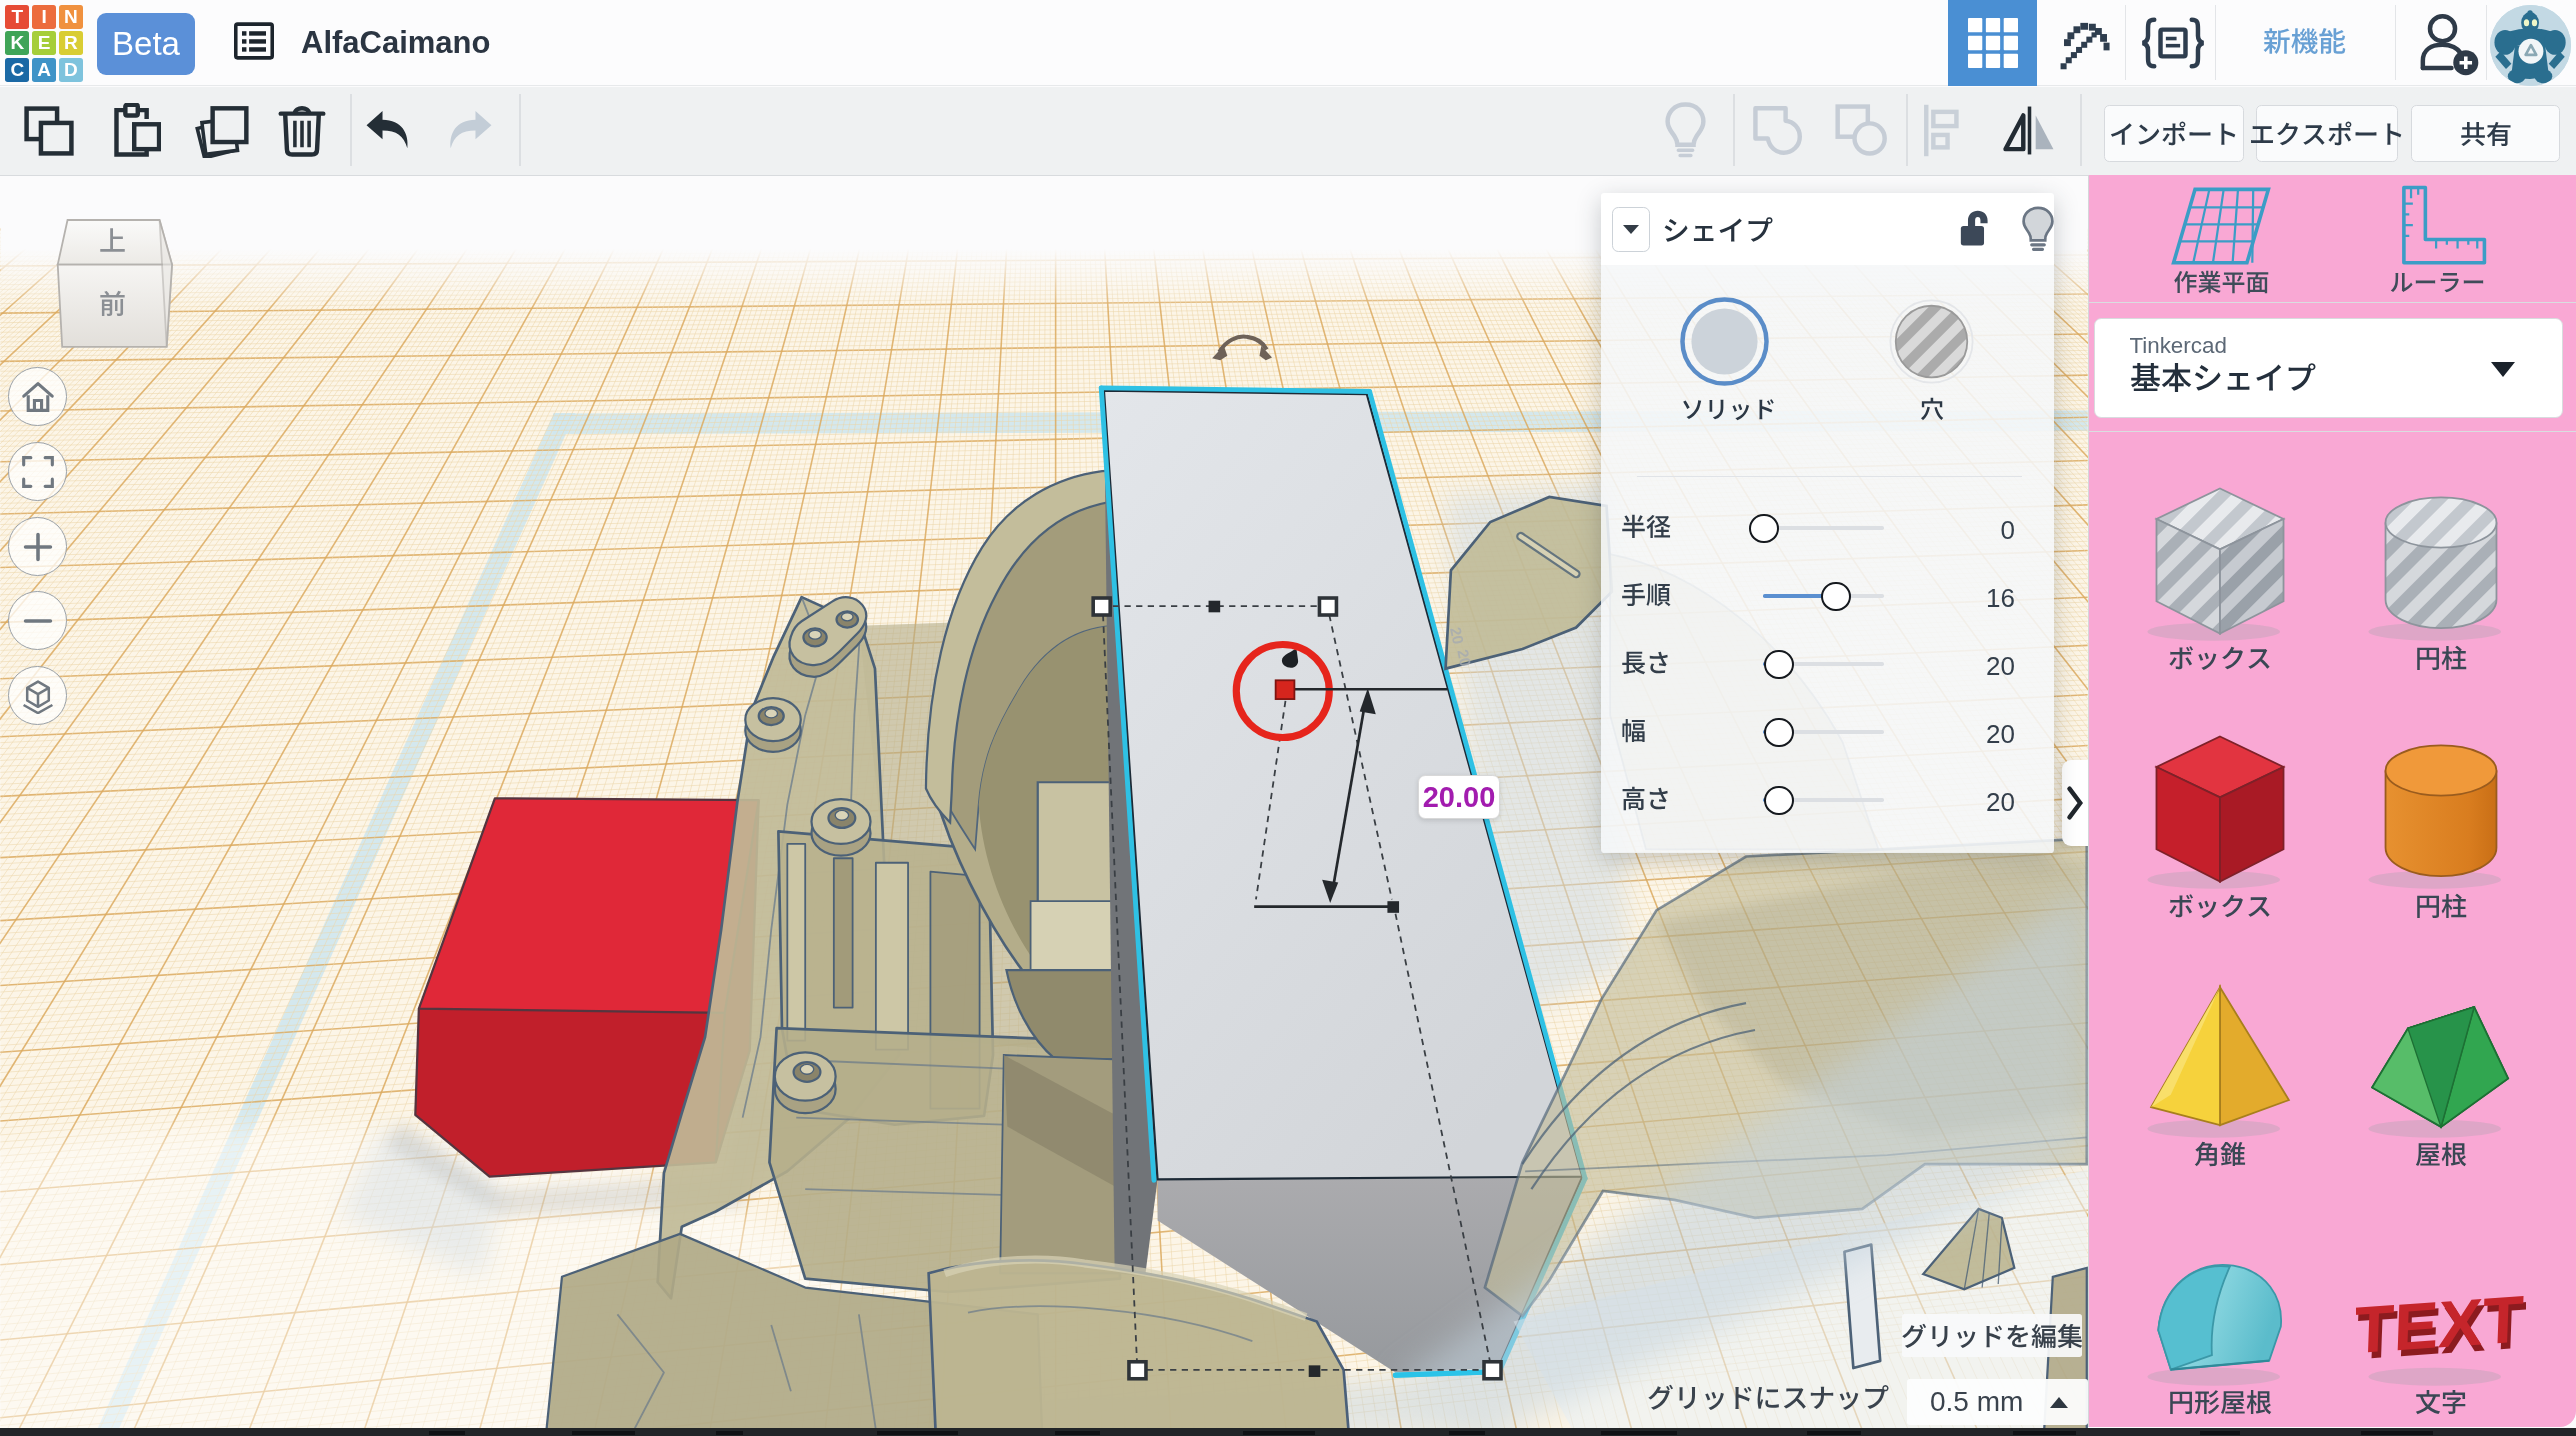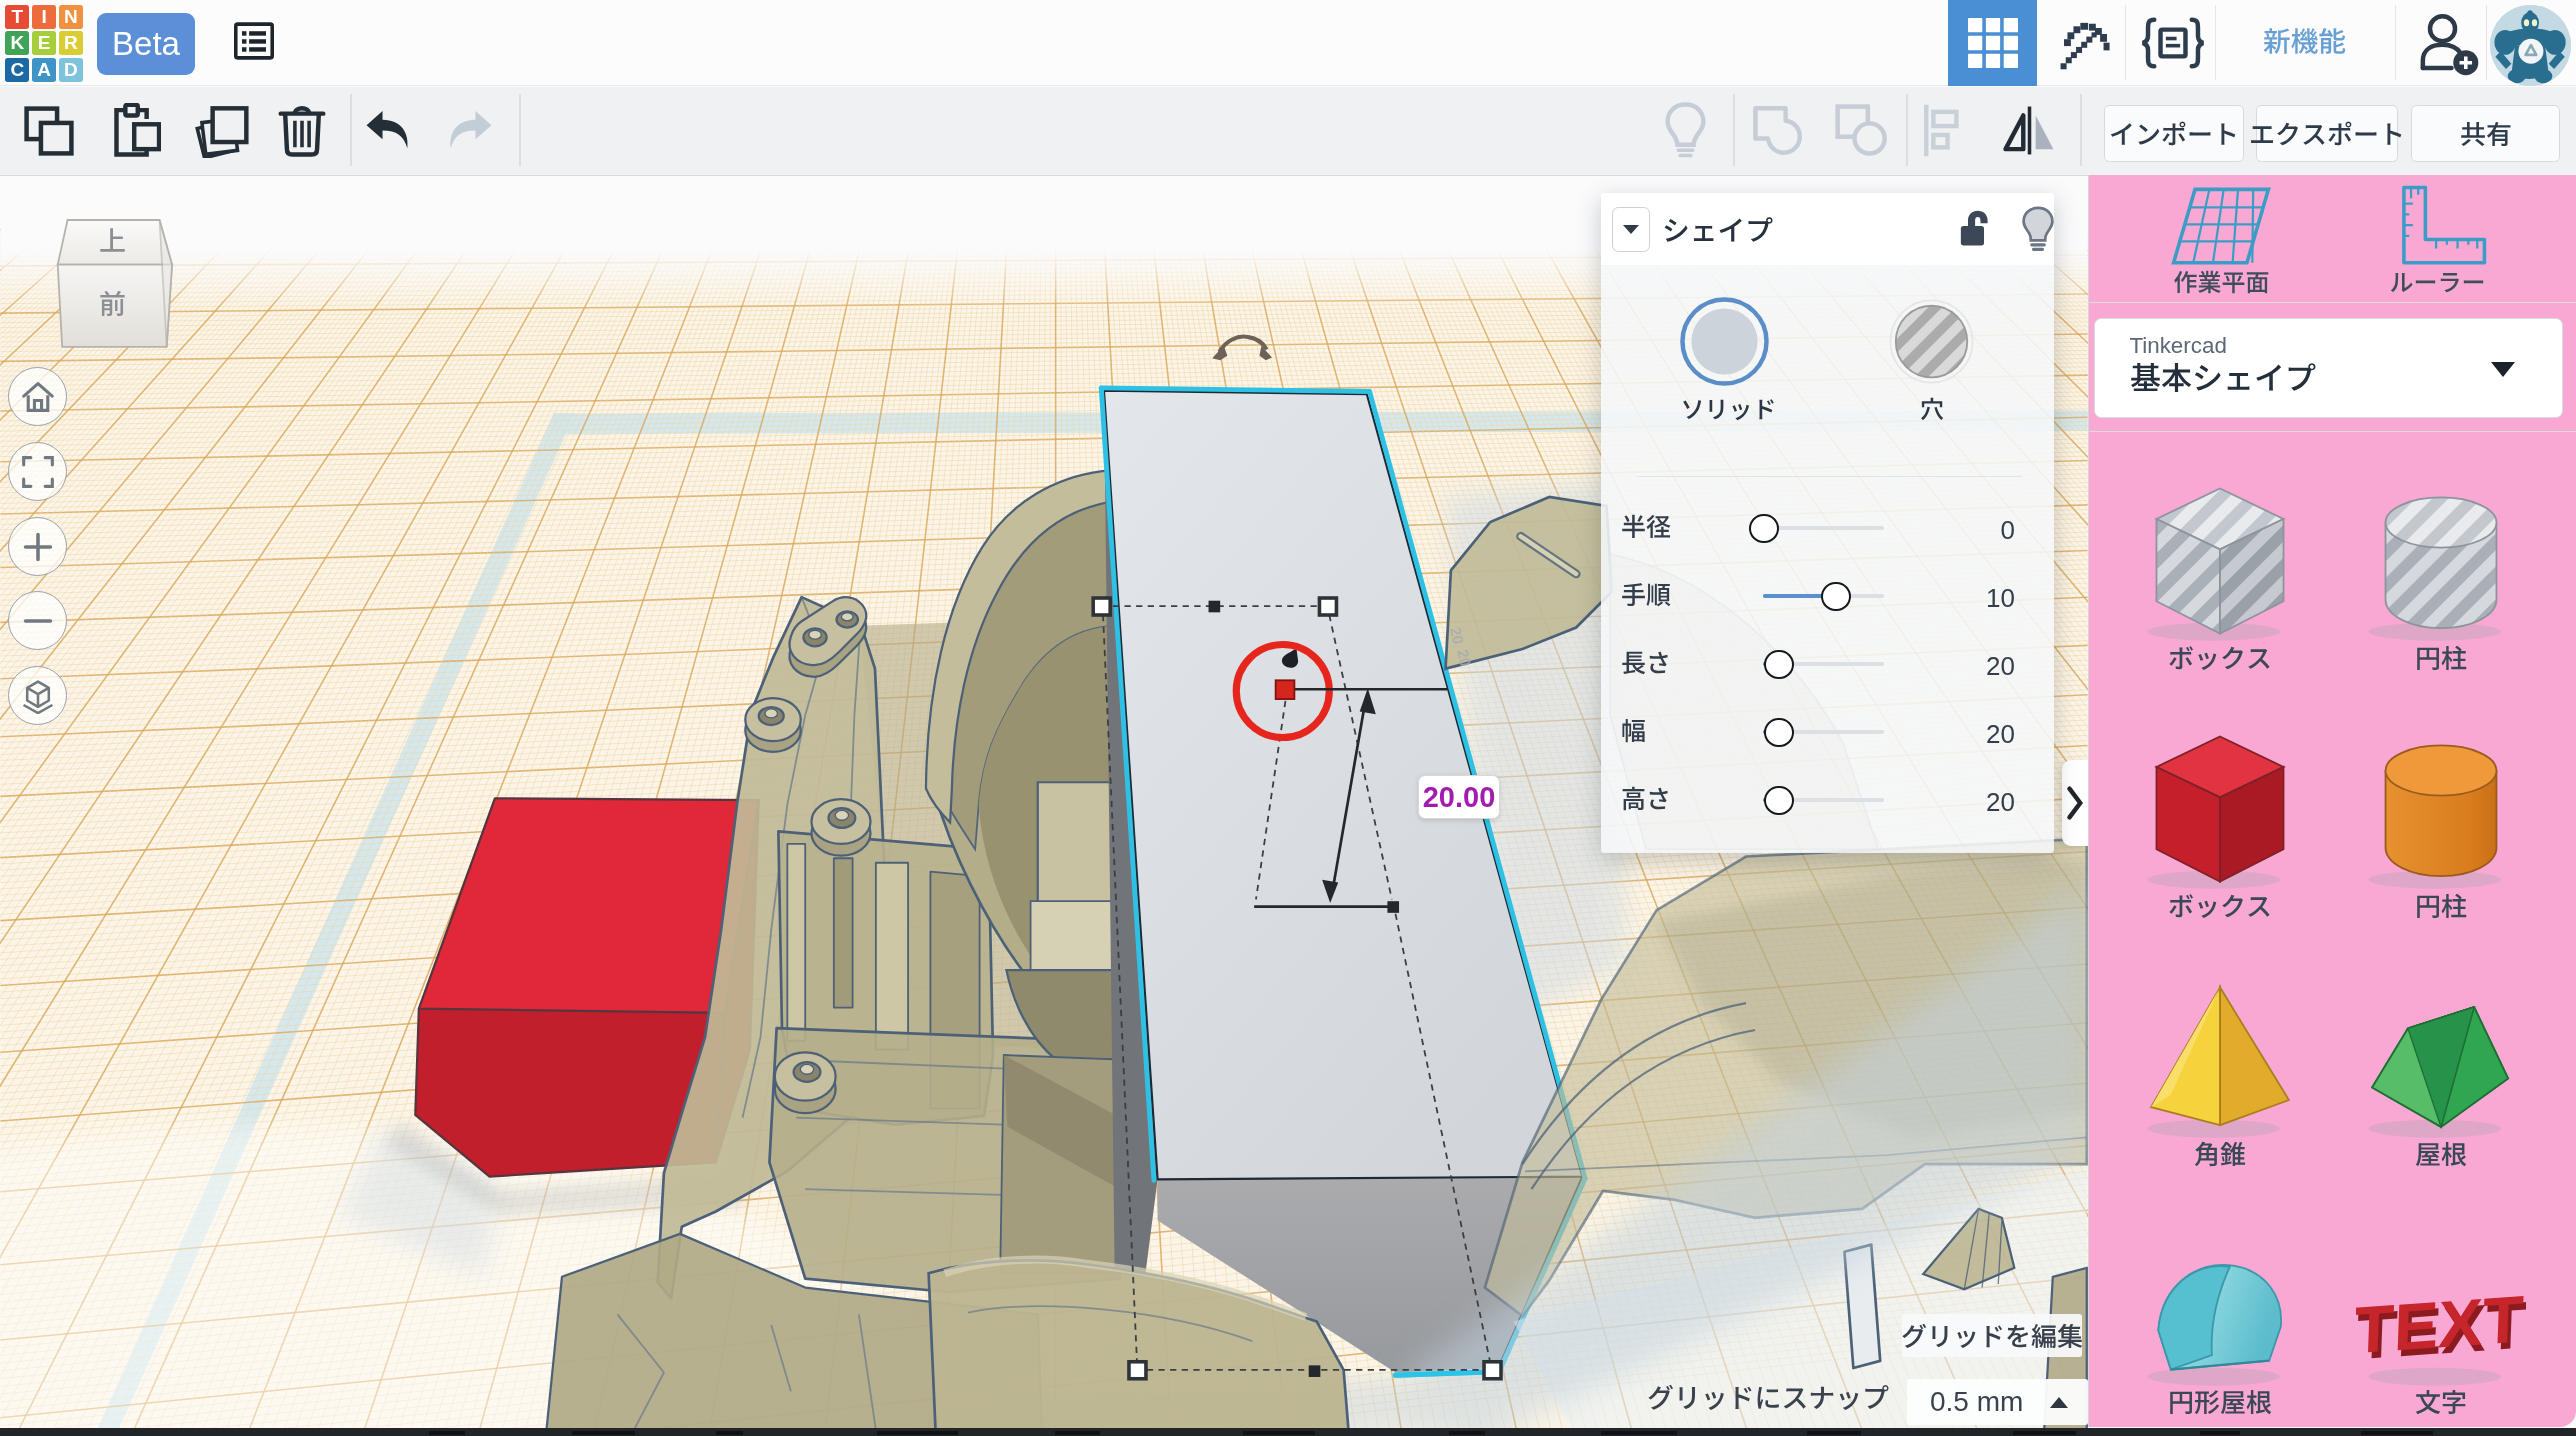--- a/index.html
+++ b/index.html
@@ -80,20 +80,21 @@
     <svg width="40" height="38" viewBox="0 0 45 42">
       <rect x="2" y="2" width="41" height="38" rx="2" fill="none" stroke="#1c242c" stroke-width="4"></rect>
       <rect x="9" y="10" width="5" height="5" fill="#1c242c"></rect>
         <rect x="17" y="10" width="19" height="5" fill="#1c242c"></rect>
       <rect x="9" y="19" width="5" height="5" fill="#1c242c"></rect>
         <rect x="17" y="19" width="19" height="5" fill="#1c242c"></rect>
       <rect x="9" y="28" width="5" height="5" fill="#1c242c"></rect>
         <rect x="17" y="28" width="19" height="5" fill="#1c242c"></rect>
     </svg>
   </div>
+  <div id="title">AlfaCaimano</div>
   <div class="hsep" style="left:2125px"></div>
   <div class="hsep" style="left:2215px"></div>
   <div class="hsep" style="left:2395px"></div>
   <div class="hsep" style="left:2486px"></div>
   <div id="grid-btn">
     <svg width="50" height="50" viewBox="0 0 56 56">
       <g fill="#fff">
           <rect x="0" y="0" width="16" height="16" rx="1"></rect>
           <rect x="20" y="0" width="16" height="16" rx="1"></rect>
           <rect x="40" y="0" width="16" height="16" rx="1"></rect>
@@ -1298,21 +1299,21 @@
         <span class="sp-val" style="top:-13.4px">0</span>
       </div>
       <div class="sp-row" style="top: 331px;">
         <span class="abs" style="left:19.7px;top:-14.3px"><svg width="50" height="25" viewBox="0 0 2000 1000" style="display:inline-block;vertical-align:top">
             <path transform="translate(0,0)" d="M790,35,861,115Q789,135,701,150Q612,165,516,176Q419,186,321,193Q224,200,132,203Q130,184,123,159Q116,134,108,118Q198,114,293,107Q389,100,480,90Q571,79,651,66Q731,52,790,35ZM114,318H899V411H114ZM46,552H957V647H46ZM451,159H552V841Q552,888,538,911Q525,933,492,945Q460,956,407,960Q354,963,277,962Q274,948,267,931Q260,913,252,896Q244,878,236,866Q276,867,314,867Q351,868,380,868Q408,867,420,867Q437,867,444,861Q451,855,451,840Z" fill="#333e4a"></path>
             <path transform="translate(1000,0)" d="M354,68H434V930H354ZM221,144H290V824H221ZM83,73H162V492Q162,582,157,665Q152,748,136,822Q120,897,87,962Q80,953,68,942Q57,931,44,921Q32,911,22,905Q63,819,73,714Q83,610,83,492ZM474,79H952V163H474ZM591,465V547H833V465ZM591,615V698H833V615ZM591,316V397H833V316ZM503,243H925V771H503ZM671,123,777,136Q764,180,749,224Q735,267,722,299L640,283Q646,261,652,232Q658,204,663,175Q669,146,671,123ZM606,783,685,833Q660,858,626,883Q593,908,557,930Q520,951,486,967Q475,953,458,935Q441,917,427,904Q460,890,494,869Q528,849,558,826Q587,804,606,783ZM744,834,815,787Q843,805,874,827Q905,850,933,872Q961,894,980,913L904,966Q888,947,861,923Q833,900,803,877Q772,853,744,834Z" fill="#333e4a"></path>
           </svg></span>
         <div class="track" style="left:162px;top:-1.8px;width:121px;background:#dcdfe3"></div>
         <div class="track" style="left:162px;top:-1.8px;width:72px;background:#5a8fd0"></div>
         <div class="knob" style="left:220px;top:-14.3px"></div>
-        <span class="sp-val" style="top:-13.4px">10</span>
+        <span class="sp-val" style="top:-13.4px">16</span>
       </div>
       <div class="sp-row" style="top: 399px;">
         <span class="abs" style="left:19.7px;top:-14.3px"><svg width="50" height="25" viewBox="0 0 2000 1000" style="display:inline-block;vertical-align:top">
             <path transform="translate(0,0)" d="M50,512H951V598H50ZM275,221H820V298H275ZM275,366H820V442H275ZM96,869Q154,862,231,850Q307,839,392,825Q478,812,561,799L566,885Q488,898,407,912Q327,925,253,937Q179,948,119,959ZM523,535Q574,671,685,759Q796,848,968,880Q958,890,946,905Q935,921,924,937Q914,953,907,967Q785,938,694,883Q603,829,539,747Q475,666,434,557ZM834,596,913,650Q876,677,833,703Q791,730,748,753Q705,777,668,795L603,744Q640,725,682,700Q725,674,765,647Q805,619,834,596ZM222,72H849V153H321V547H222ZM221,538H321V876L221,887Z" fill="#333e4a"></path>
             <path transform="translate(1000,0)" d="M515,171Q510,154,503,131Q496,108,487,85L597,72Q603,106,613,143Q622,181,634,218Q646,255,658,287Q681,351,714,413Q748,475,776,514Q787,530,799,545Q812,560,824,574L773,646Q754,642,723,638Q692,634,656,630Q620,626,585,623Q549,619,519,617L527,531Q554,533,584,536Q614,539,640,541Q667,543,684,545Q664,514,642,475Q620,436,599,392Q578,348,562,305Q546,263,535,229Q524,195,515,171ZM150,233Q239,244,319,248Q399,252,470,250Q541,247,599,241Q642,236,686,229Q730,222,773,211Q816,201,855,189L867,290Q833,300,793,308Q753,317,711,323Q670,330,631,335Q533,346,414,347Q295,348,152,337ZM328,563Q305,599,292,632Q279,666,279,700Q279,767,338,798Q396,828,503,829Q582,830,648,823Q713,816,766,805L761,908Q716,916,650,923Q585,930,497,930Q399,930,327,905Q254,881,215,833Q176,785,176,716Q176,672,189,629Q203,587,226,540Z" fill="#333e4a"></path>
           </svg></span>
         <div class="track" style="left:162px;top:-1.8px;width:121px;background:#dcdfe3"></div>
         <div class="track" style="left:162px;top:-1.8px;width:15px;background:#5a8fd0"></div>
         <div class="knob" style="left:163px;top:-14.3px"></div>
         <span class="sp-val" style="top:-13.4px">20</span>

